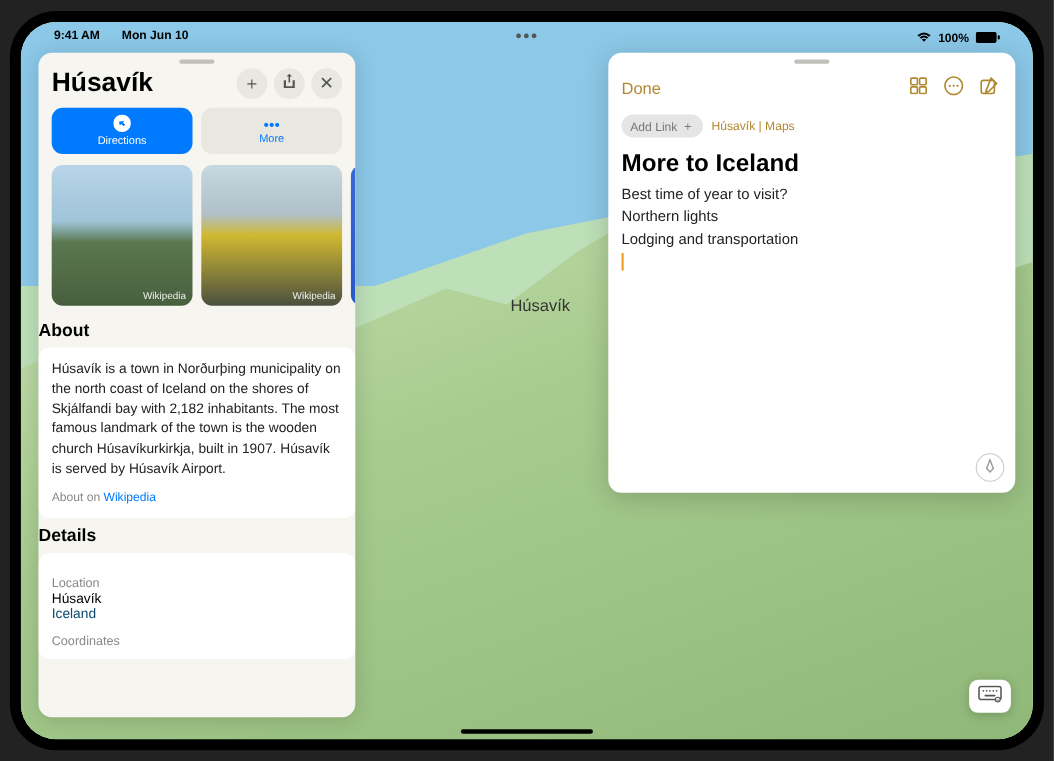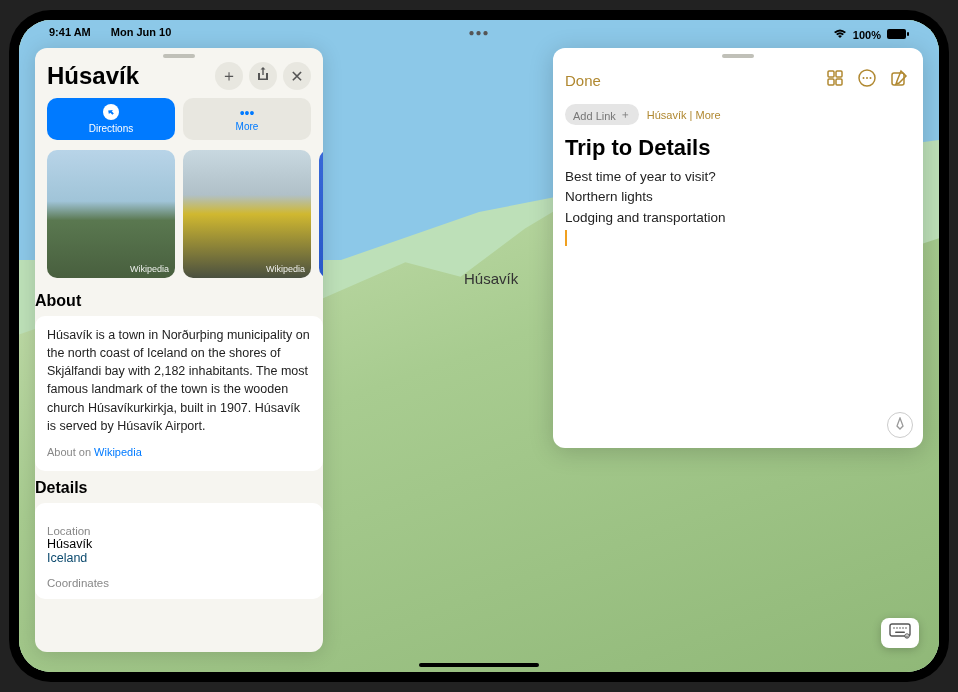--- a/index.html
+++ b/index.html
@@ -435,24 +435,24 @@
                 <path d="M11 2 L16 7 L9 14 L6 15 L7 12 Z" fill="none" stroke="#b08830" stroke-width="1.5"></path>
               </svg>
           </span>
         </div>
       </div>
       <div class="link-chip-row">
         <div class="add-link-chip">
           <span>Add Link</span>
           <span>＋</span>
         </div>
-        <div class="link-text">Húsavík | More</div>
+        <div class="link-text">Húsavík | Maps</div>
       </div>
       <div class="note-body">
-        <div class="note-title">Trip to Details</div>
+        <div class="note-title">More to Iceland</div>
         <div class="note-line">Best time of year to visit?</div>
         <div class="note-line">Northern lights</div>
         <div class="note-line">Lodging and transportation</div>
         <div class="cursor-line"></div>
       </div>
       <div class="drawing-btn">
         <span>
           <svg width="14" height="14" viewBox="0 0 14 14">
               <path d="M7 1 L10 9 L7 12 L4 9 Z" fill="none" stroke="#999" stroke-width="1.3"></path>
             </svg>

